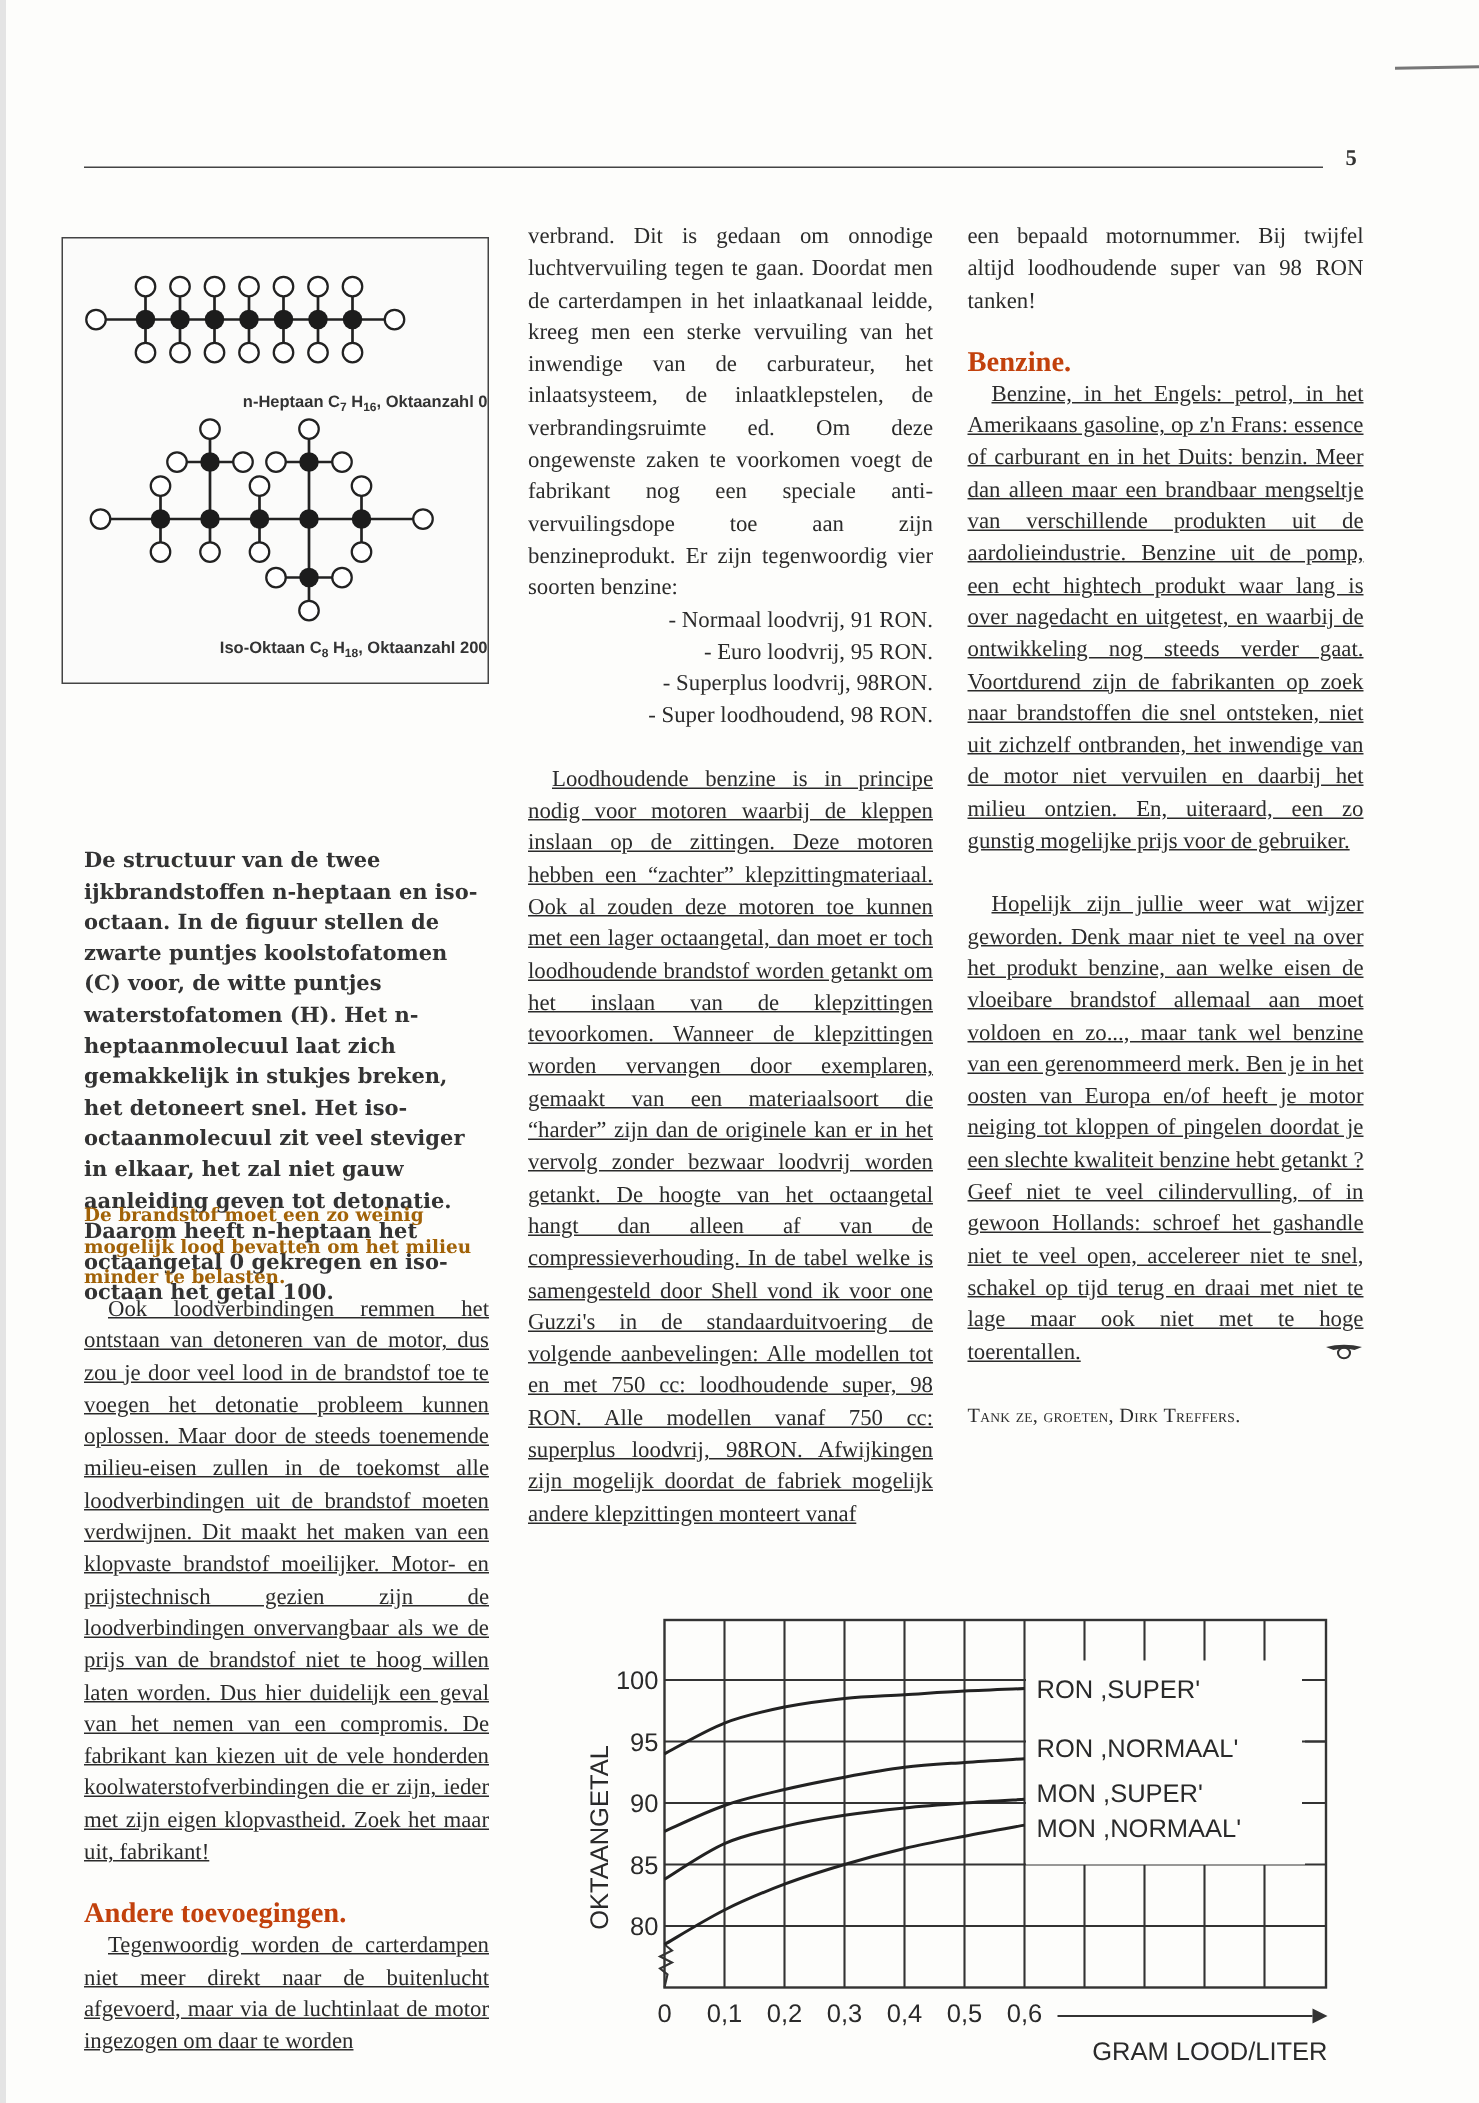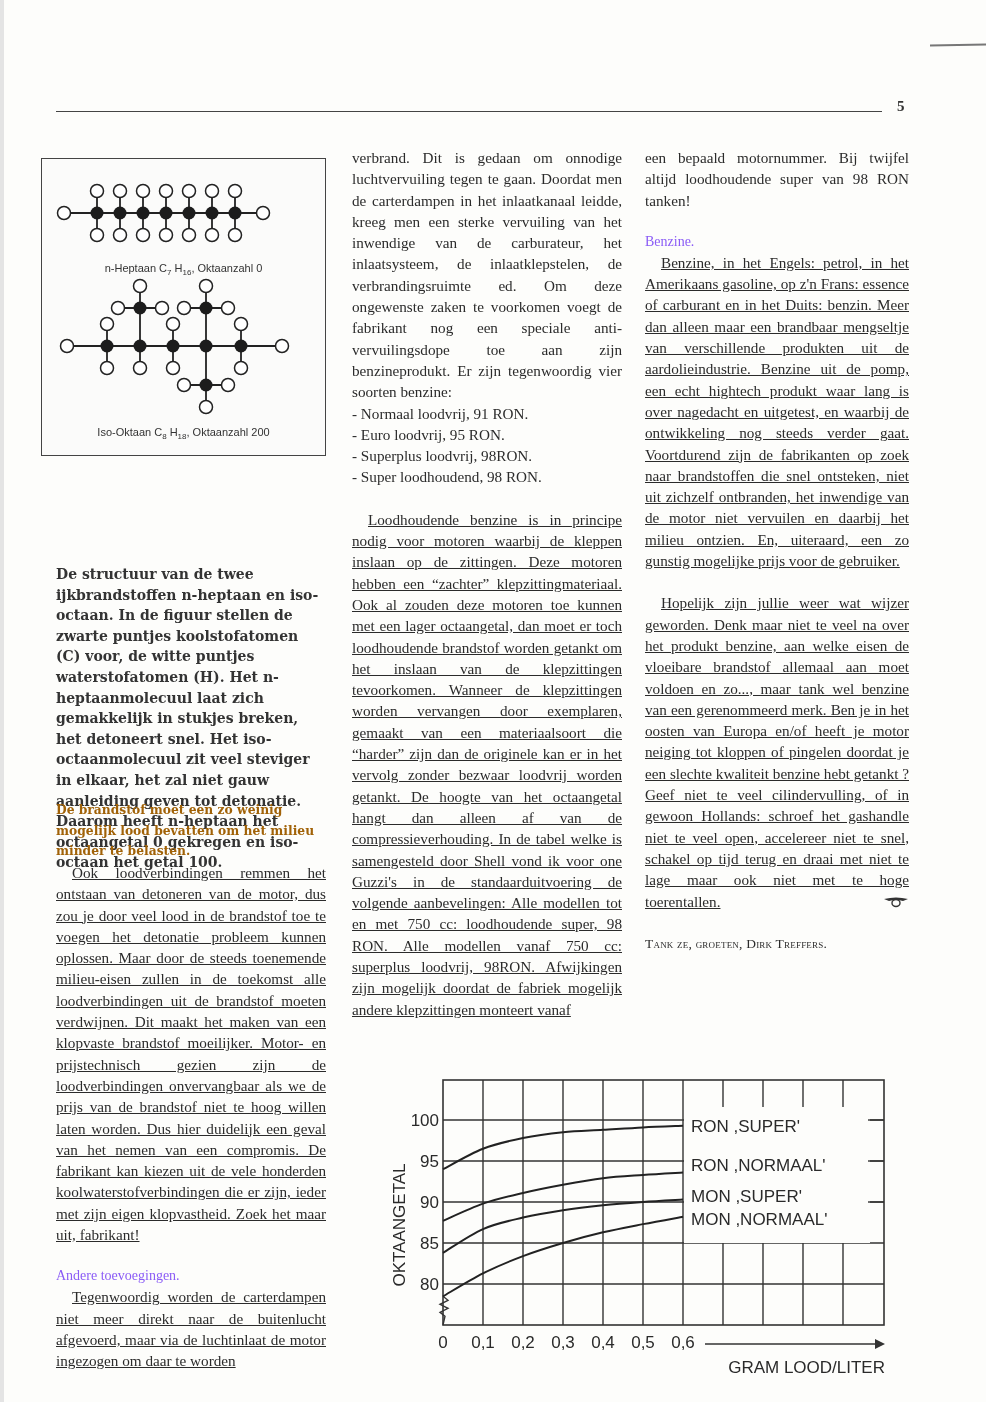--- a/index.html
+++ b/index.html
@@ -11,41 +11,41 @@
   .abs { position: absolute; }
   .page-edge { left: 0; top: 0; width: 4px; height: 1402px; background: #e4e4e4; }
   .corner-mark { left: 930px; top: 44px; width: 56px; height: 2px; background: #777; transform: rotate(-1deg); }
   .header-rule { left: 56px; top: 111px; width: 826px; height: 1px; background: #444; }
   .page-number { left: 897px; top: 98px; font-size: 15px; font-weight: bold; color: #333; }
 
   .col { font-size: 15.2px; line-height: 21.3px; text-align: justify; color: #2b2b2b; }
   .col p { margin: 0; }
   .col .indent { text-indent: 16px; text-decoration: underline; }
   .col .gap { height: 21px; }
-  .col h3 { margin: 0; font-size: 14px; font-weight: normal; line-height: 20px; color: #8b5cf6; }
+  .col h3 { margin: 0; font-size: 19px; font-weight: bold; line-height: 20px; color: #c2410c; }
   .col1 { left: 56px; top: 862px; width: 270px; }
   .col2 { left: 352px; top: 147px; width: 270px; }
   .col3 { left: 645px; top: 147px; width: 264px; }
 
   .figure-box {
     left: 41px; top: 158px; width: 283px; height: 296px;
     border: 1.5px solid #444; background: #fbfbfa;
   }
-  .mol-label { position: absolute; width: 100%; text-align: center; font-family: "Liberation Sans", sans-serif; font-size: 11px; color: #333; }
+  .mol-label { position: absolute; width: 100%; text-align: right; font-family: "Liberation Sans", sans-serif; font-size: 11px; color: #333; font-weight: bold; }
   .mol-label sub { font-size: 8px; }
 
   .caption {
     left: 56px; top: 524px; width: 270px;
     font-family: "DejaVu Serif", serif; font-weight: bold; font-size: 14px; line-height: 20.6px; color: #333; margin-top: 40px;
   }
   .subhead {
     left: 56px; top: 800px; width: 270px;
     font-family: "DejaVu Serif", serif; font-weight: bold; font-size: 12.3px; line-height: 20.6px; color: #a16207;
   }
-  .list { text-align: left; }
+  .list { text-align: right; }
   .signoff { font-variant: small-caps; font-size: 13.5px; letter-spacing: 0.2px; text-align: left; }
   .chart { left: 375px; top: 1060px; width: 530px; height: 320px; }
   .chart text { font-family: "Liberation Sans", sans-serif; fill: #2a2a2a; }
 </style>
 </head>
 <body>
 
 <div class="abs page-edge"></div>
 <div class="abs corner-mark"></div>
 <div class="abs header-rule"></div>

